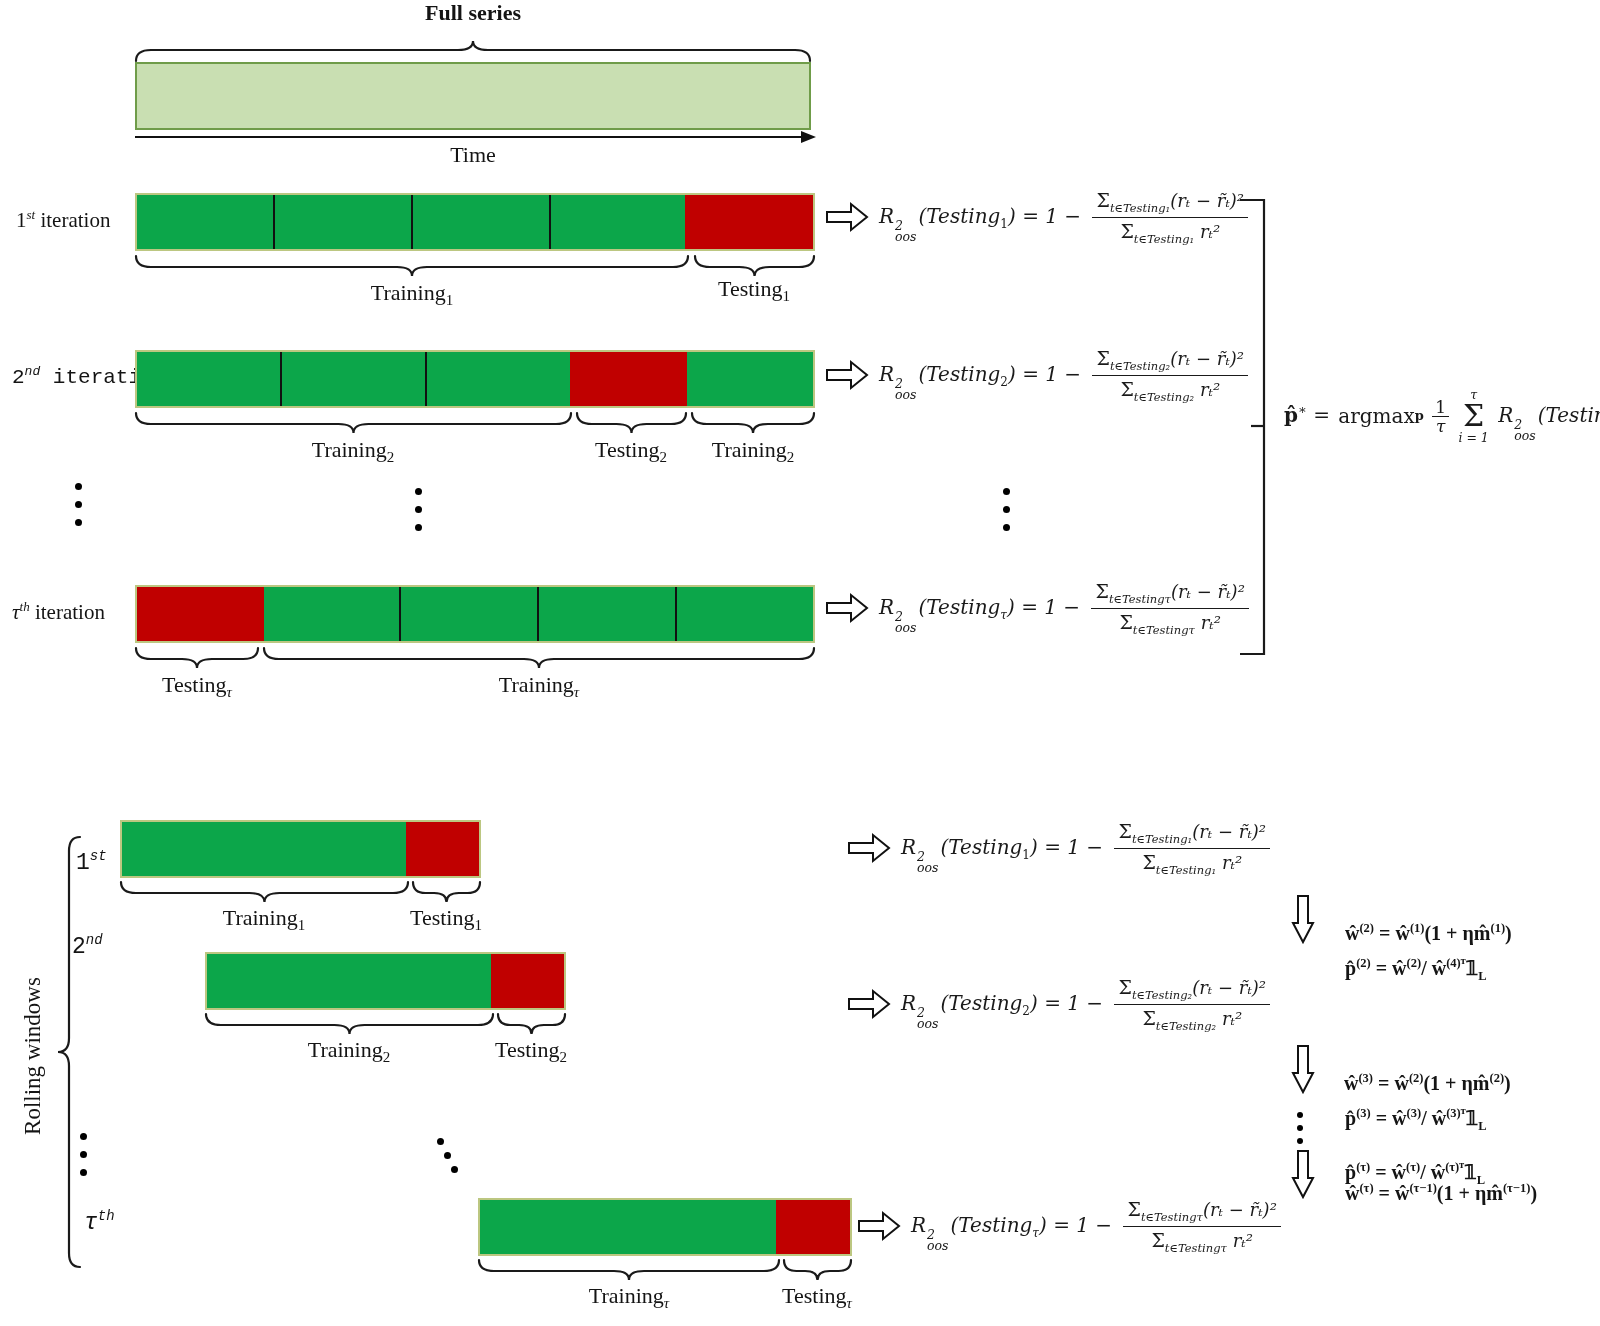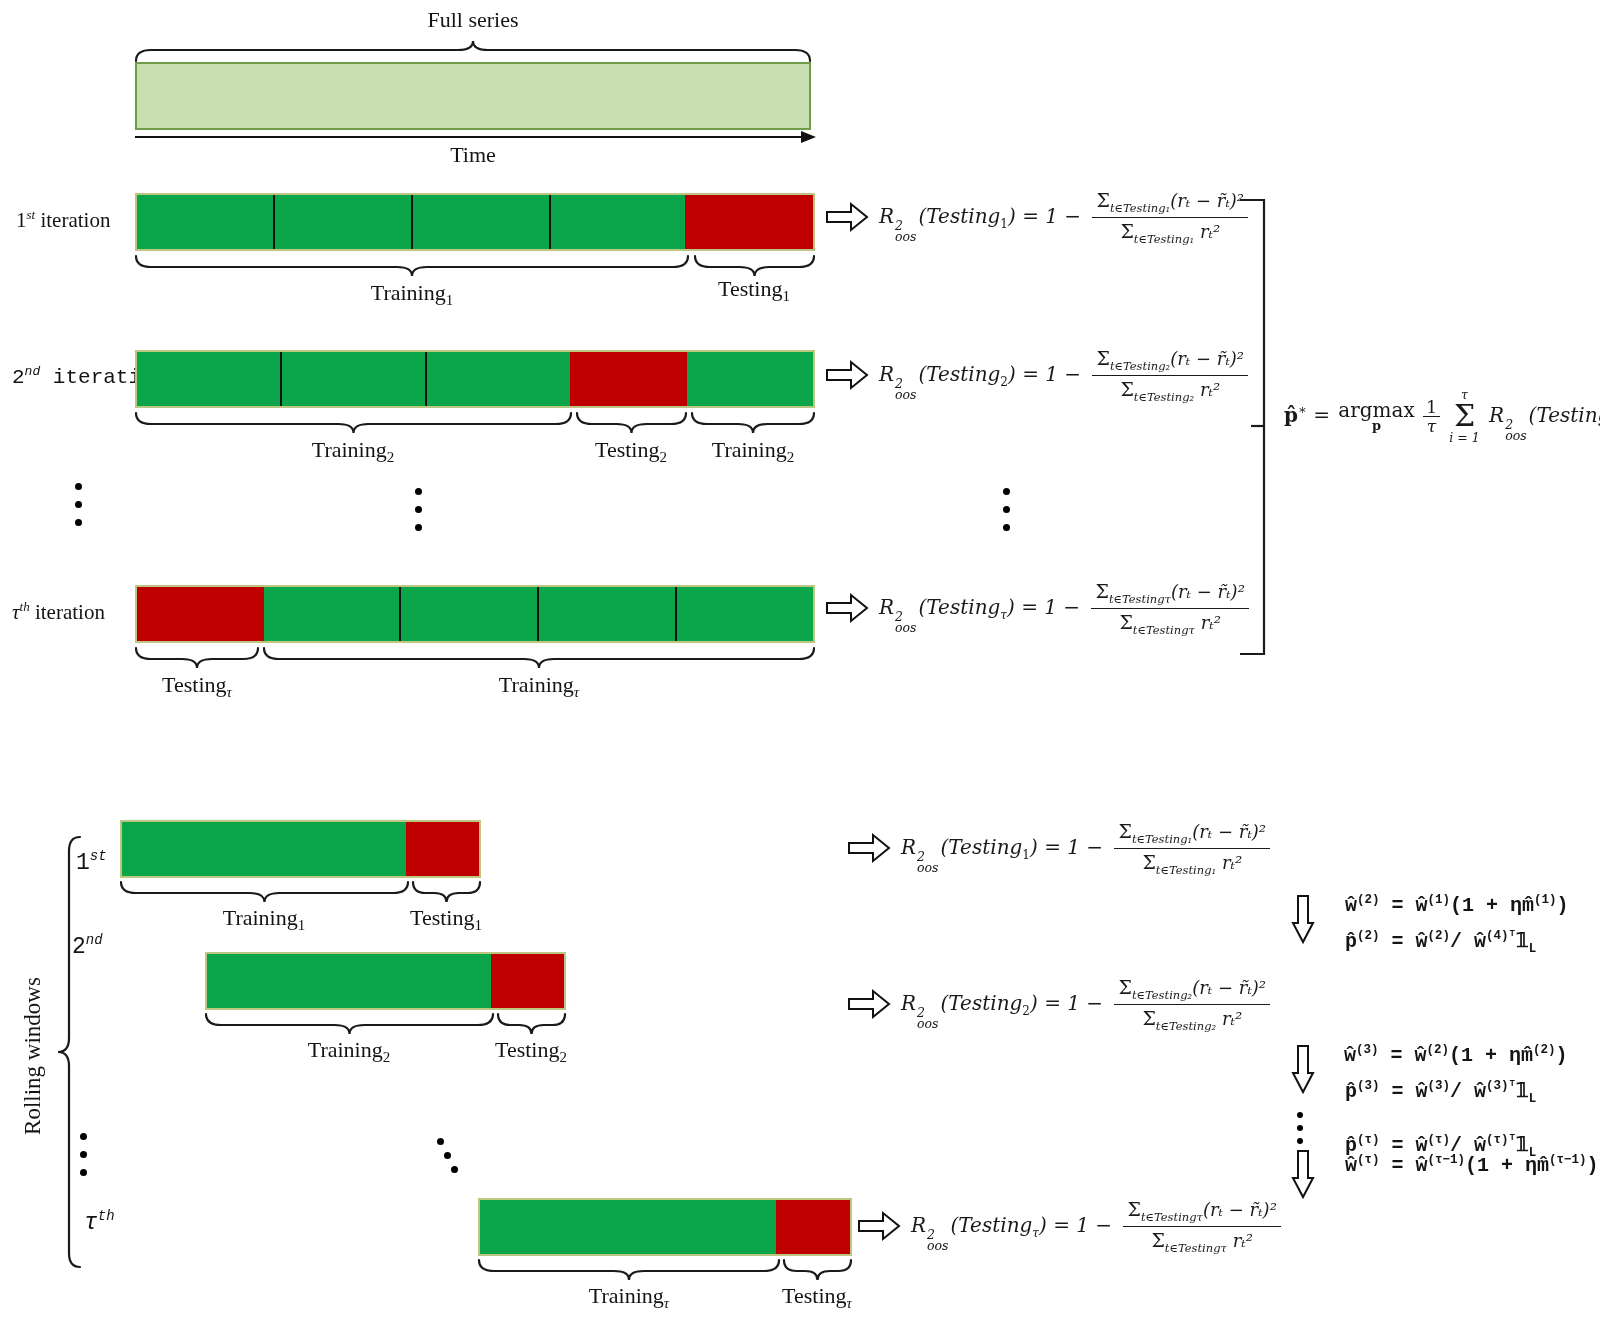--- a/index.html
+++ b/index.html
@@ -34,43 +34,43 @@
   .ss{display:inline-flex;flex-direction:column;align-items:flex-start;font-size:12.5px;
       line-height:11px;margin:0 2px 0 1px;vertical-align:-7px;}
   .frac{display:inline-flex;flex-direction:column;align-items:center;font-size:18px;
         vertical-align:middle;margin-left:5px;}
   .frac .fnum{border-bottom:1.7px solid #1a1a1a;padding:0 4px 2px 4px;white-space:nowrap;}
   .frac .fden{padding-top:2px;white-space:nowrap;}
   .frac sub{font-size:11.5px;}
   .sg{font-style:normal;font-size:19px;}
   
   .bold{font-weight:bold;}
-  .amstack{display:inline-flex;flex-direction:column;align-items:center;line-height:19px;
+  .amstack{display:inline-flex;flex-direction:row;align-items:center;line-height:19px;
            vertical-align:middle;font-style:normal;margin:0 2px;}
   .amstack .amsub{font-size:13px;font-weight:bold;line-height:12px;font-style:normal;}
   .sumstack{display:inline-flex;flex-direction:column;align-items:center;line-height:13px;
             vertical-align:middle;margin:0 3px;font-style:italic;}
   .sumstack .bigsig{font-size:30px;line-height:30px;font-style:normal;}
   .sumstack .sumtop,.sumstack .sumbot{font-size:12.5px;}
   .fracsm{display:inline-flex;flex-direction:column;align-items:center;font-size:17px;
           vertical-align:middle;line-height:18px;}
   .fracsm .fnum{border-bottom:1.6px solid #1a1a1a;padding:0 3px;}
   
-  .upline{position:absolute;font-family:Liberation Mono, monospace;
-          font-size:20px;font-weight:bold;white-space:nowrap;color:#151515;}
+  .upline{position:absolute;font-family:Liberation Serif, serif;
+          font-size:20px;font-weight:bold;white-space:nowrap;color:#151515;margin-top:28px;}
   .upline sup{font-size:12.5px;font-weight:bold;}
   .upline sub{font-size:12.5px;font-weight:bold;}
   .rot{position:absolute;width:220px;text-align:center;font-size:23px;
        transform:rotate(-90deg);transform-origin:center;white-space:nowrap;}
   svg{position:absolute;overflow:visible;}
 </style>
 </head>
 <body>
 
-<div class="caption" style="left:135px;top:7px;width:676px;">Full series</div>
+<div class="caption" style="left:135px;top:0px;width:676px;font-weight:bold;">Full series</div>
 <svg width="676" height="22" style="left:135px;top:40px;">
   <path fill="none" stroke="#1a1a1a" stroke-width="2.2" stroke-linecap="round" d="M1,21 Q1,10 16,10 L323,10 Q338,10 338,1 Q338,10 353,10 L660,10 Q675,10 675,21"></path>
 </svg>
 <div class="fullbar" style="left:135px;top:62px;width:676px;height:68px;"></div>
 <svg width="682" height="14" style="left:135px;top:130px;">
   <line x1="0" y1="7" x2="668" y2="7" stroke="#111" stroke-width="1.8"></line>
   <polygon points="666,1 681,7 666,13" fill="#111"></polygon>
 </svg>
 <div class="caption" style="left:135px;top:142px;width:676px;">Time</div>
 

